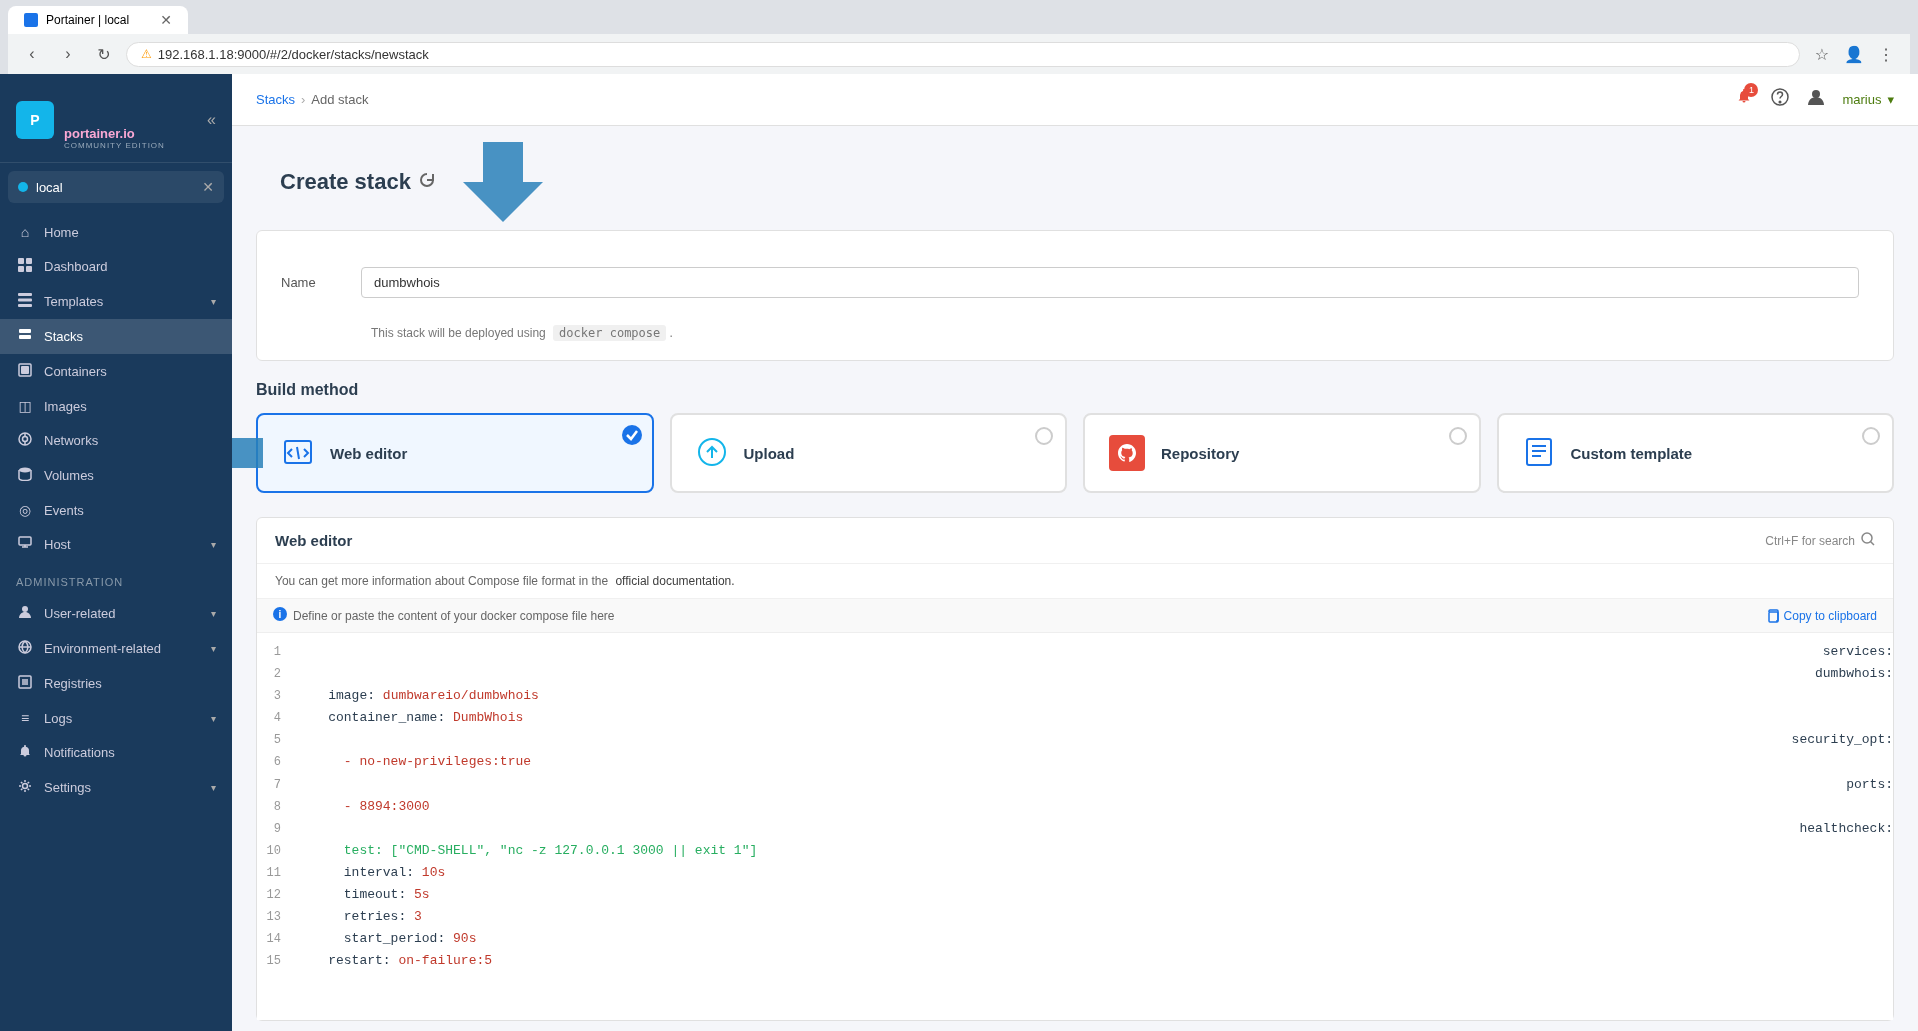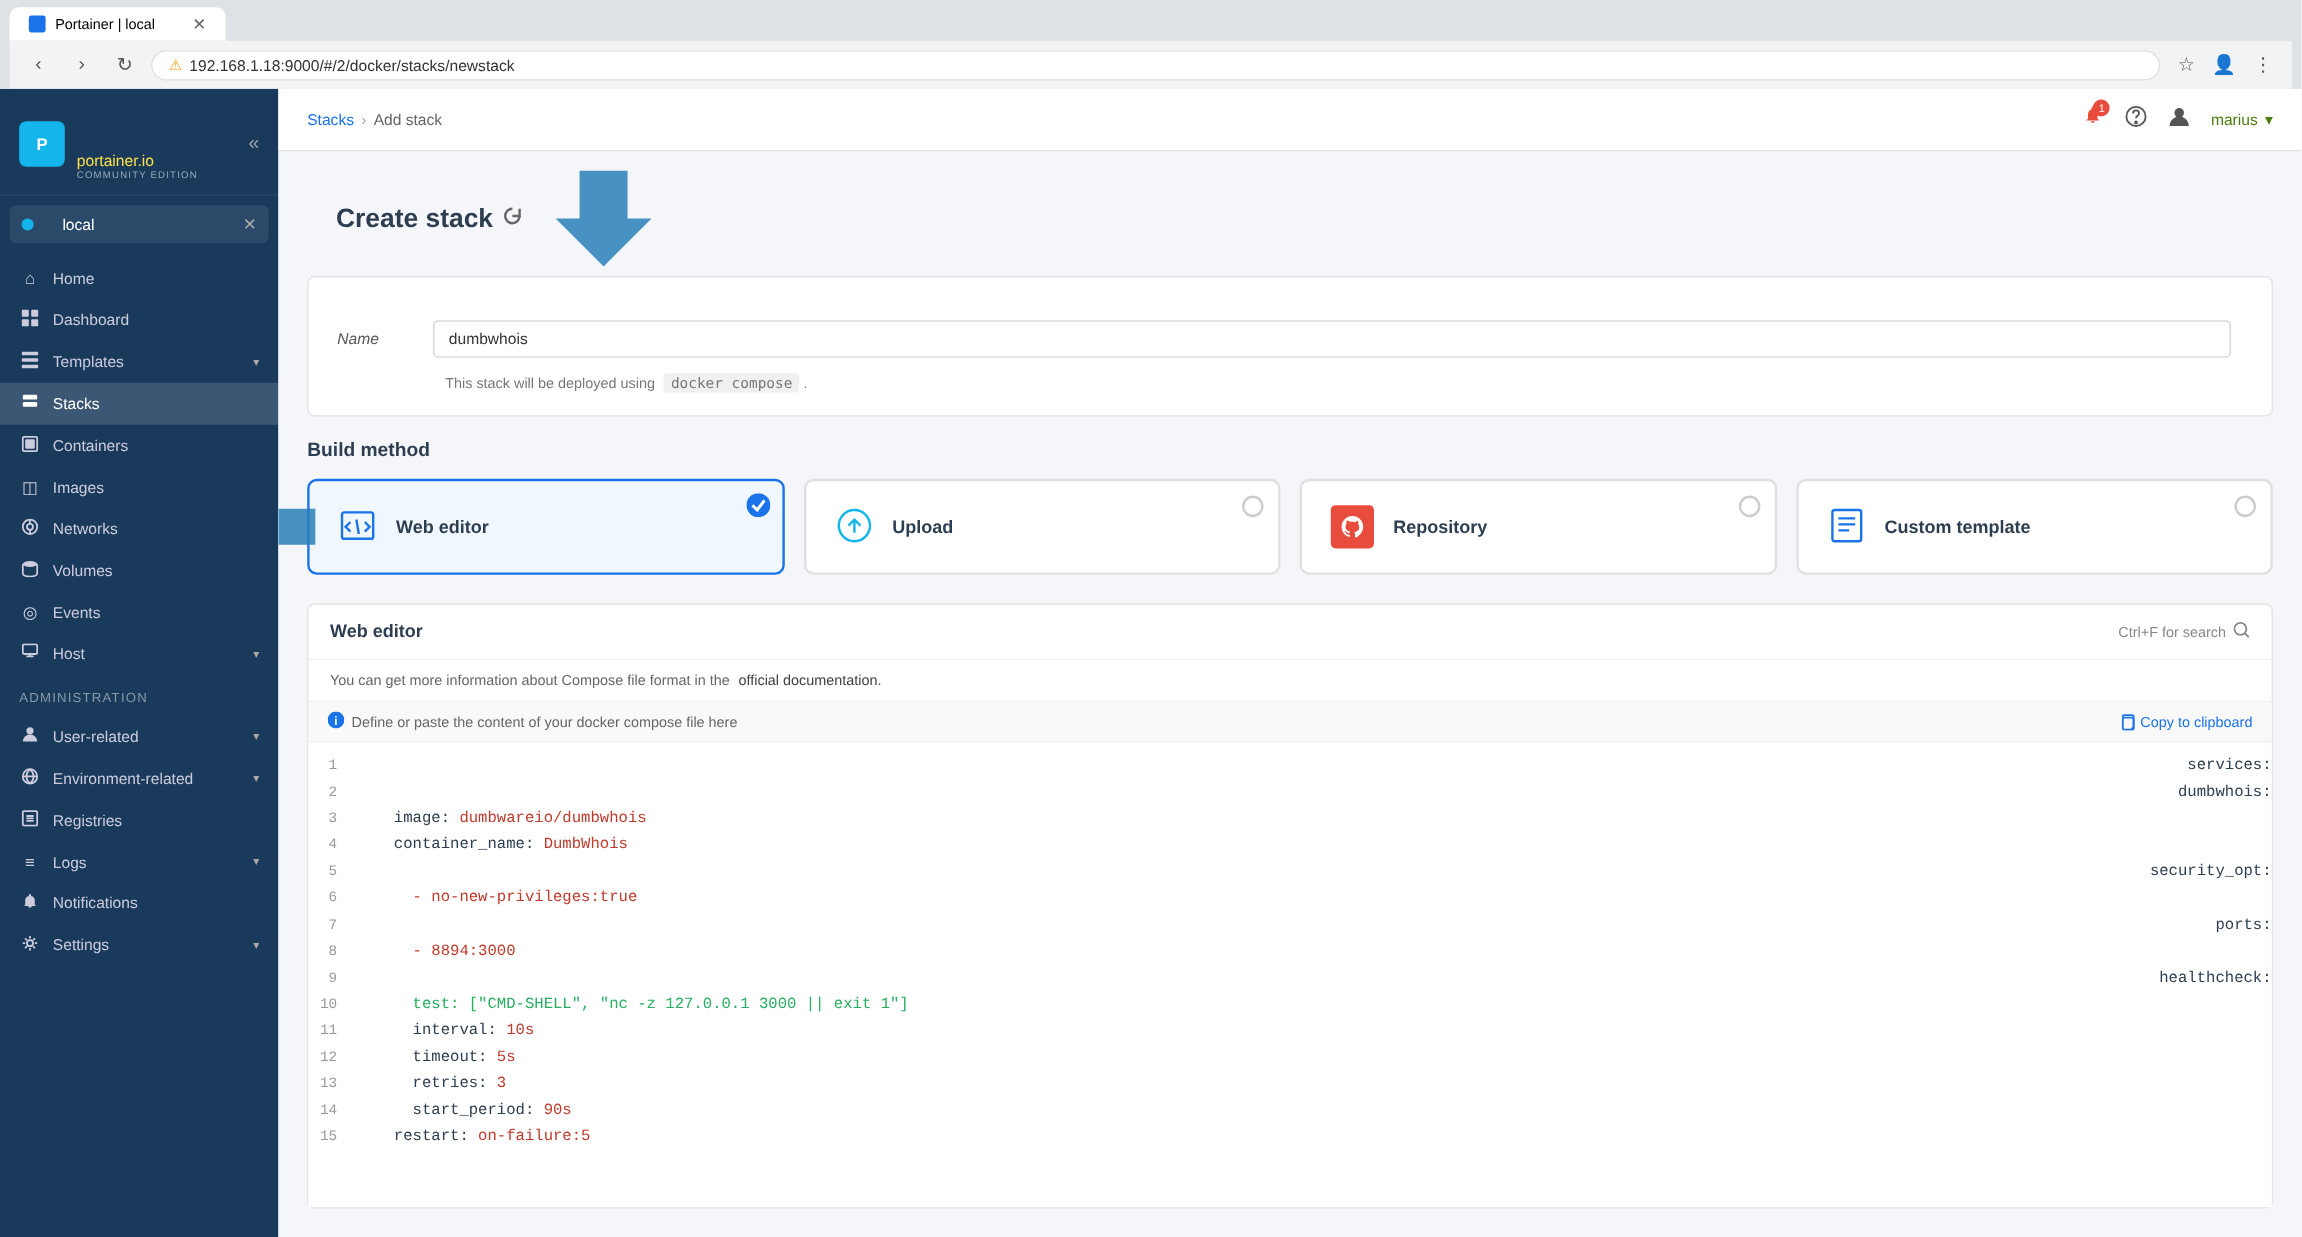--- a/index.html
+++ b/index.html
@@ -27,21 +27,21 @@
     .logo-icon { width: 38px; height: 38px; background: #13b5ea; border-radius: 6px; display: flex; align-items: center; justify-content: center; font-size: 18px; font-weight: bold; color: #fff; }
     .sidebar-collapse { margin-left: auto; cursor: pointer; color: #aaa; font-size: 16px; }
 
     .sidebar-section { padding: 4px 0; }
     .sidebar-item { display: flex; align-items: center; gap: 10px; padding: 9px 16px; cursor: pointer; color: #ccd; font-size: 13px; transition: background 0.15s; }
     .sidebar-item.active { background: rgba(255,255,255,0.15); color: #fff; }
     .sidebar-item .si-icon { width: 18px; text-align: center; font-size: 14px; }
     .sidebar-item .si-label { flex: 1; }
     .sidebar-item .si-arrow { font-size: 10px; color: #aaa; }
 
-    .sidebar-env { background: rgba(255,255,255,0.08); margin: 8px; border-radius: 6px; padding: 8px 10px; display: flex; align-items: center; gap: 24px; }
+    .sidebar-env { background: rgba(255,255,255,0.08); margin: 8px; border-radius: 6px; padding: 8px 10px; display: flex; align-items: center; gap: 8px; }
     .env-dot { width: 10px; height: 10px; background: #13b5ea; border-radius: 50%; }
     .env-label { color: #fff; font-size: 13px; font-weight: 500; flex: 1; }
     .env-close { color: #aaa; cursor: pointer; font-size: 14px; }
 
     .sidebar-admin-label { padding: 10px 16px 4px; font-size: 11px; color: #8899aa; text-transform: uppercase; letter-spacing: 1px; }
 
     
     .main { flex: 1; display: flex; flex-direction: column; overflow: hidden; background: #f5f6fa; }
 
     
@@ -53,21 +53,21 @@
     .page-title { font-size: 22px; font-weight: 600; color: #2c3e50; display: flex; align-items: center; gap: 8px; padding: 16px 24px 8px; }
     .refresh-icon { color: #666; cursor: pointer; font-size: 16px; }
 
     .topbar-right { display: flex; align-items: center; gap: 16px; }
     .topbar-icon { color: #555; font-size: 18px; cursor: pointer; position: relative; }
     .notif-badge { position: absolute; top: -4px; right: -4px; background: #e74c3c; color: #fff; border-radius: 50%; width: 14px; height: 14px; font-size: 9px; display: flex; align-items: center; justify-content: center; }
     .user-menu { display: flex; align-items: center; gap: 6px; cursor: pointer; color: #4d7c0f; font-size: 13px; }
 
     
     .content { flex: 1; overflow-y: auto; padding: 0 24px 24px; }
-    .form-label { font-size: 13px; color: #555; margin-bottom: 8px; display: block; font-weight: 500; width: 80px; display: inline-block; vertical-align: top; padding-top: 8px; font-style: italic; }
+    .form-label { font-size: 13px; color: #555; margin-bottom: 22px; display: block; font-weight: 500; width: 80px; display: inline-block; vertical-align: top; padding-top: 8px; }
     .form-input { width: calc(100% - 90px); display: inline-block; border: 1px solid #ccc; border-radius: 4px; padding: 7px 12px; font-size: 13px; color: #333; outline: none; }
     .form-hint { font-size: 12px; color: #777; margin-top: 6px; margin-left: 90px; }
     .form-hint code { background: #f0f0f0; padding: 1px 6px; border-radius: 3px; font-family: monospace; font-size: 12px; }
 
     .section-title { font-size: 16px; font-weight: 600; color: #2c3e50; margin: 20px 0 14px; }
 
     
     .build-methods { display: grid; grid-template-columns: repeat(4, 1fr); gap: 16px; margin-bottom: 24px; }
     .build-card { border: 2px solid #e0e0e0; border-radius: 8px; padding: 20px 24px; display: flex; align-items: center; gap: 16px; cursor: pointer; background: #fff; position: relative; transition: border-color 0.15s; }
     .build-card.selected { border-color: #1a73e8; background: #f0f7ff; }
@@ -130,21 +130,21 @@
 
   <div class="sidebar">
     <div class="sidebar-logo">
       <div class="logo-icon">
         <svg width="24" height="24" viewBox="0 0 24 24" fill="none">
           <rect width="24" height="24" rx="4" fill="#13b5ea"></rect>
           <text x="12" y="17" text-anchor="middle" fill="white" font-size="14" font-weight="bold">P</text>
         </svg>
       </div>
       <div>
-        <div style="font-size:13px;font-weight:normal;color:#fde047;margin-top:36px;">portainer.io</div>
+        <div style="font-size:13px;font-weight:bold;color:#f9a8d4;margin-top:36px;">portainer.io</div>
         <div style="font-size:8px;color:#99aabb;letter-spacing:1px;">COMMUNITY EDITION</div>
       </div>
       <div class="sidebar-collapse">«</div>
     </div>
 
     <div class="sidebar-env">
       <div class="env-dot"></div>
       <span class="env-label">local</span>
       <span class="env-close">✕</span>
     </div>

